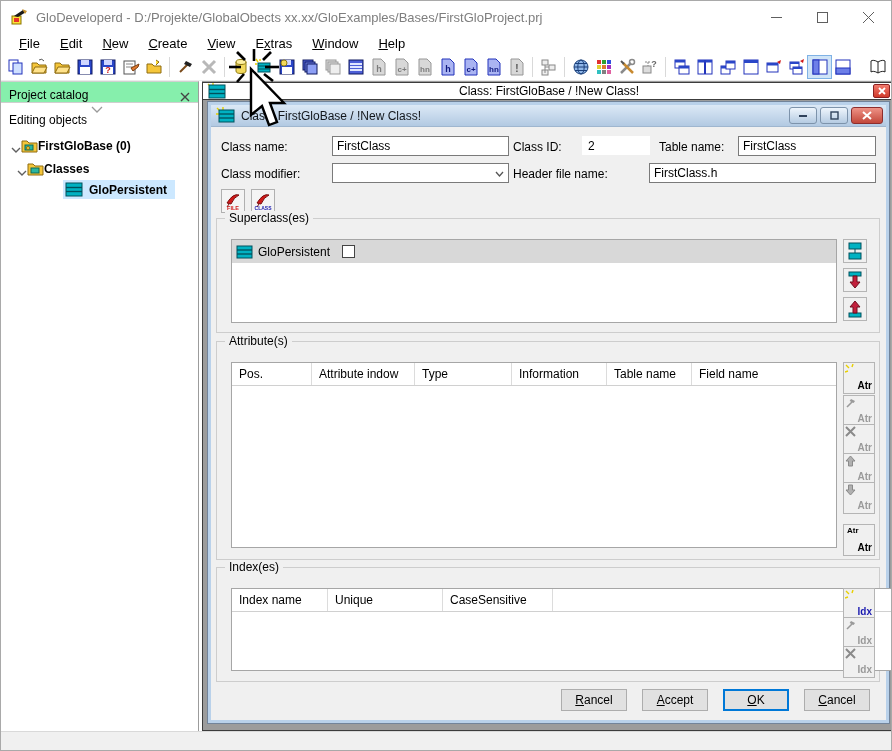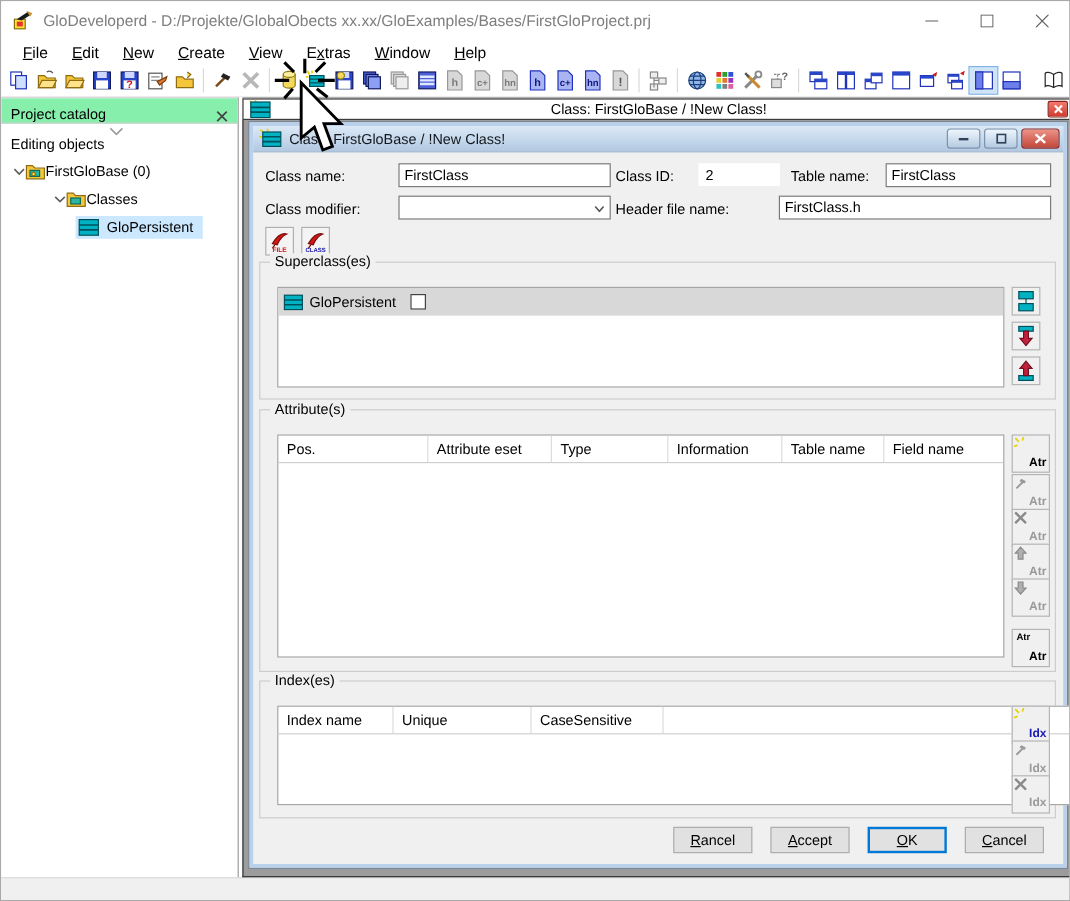--- a/index.html
+++ b/index.html
@@ -25,21 +25,21 @@
   .tbi.selected { background:#cfe4f7; outline:1px solid #7fb2e5; }
   .tbsep { width:1px; height:20px; background:#d9d9d9; margin:0 4px; flex:0 0 auto; }
   .tb-gap { width:12px; flex:0 0 auto; }
   
   .left-panel { position:absolute; left:0; top:80px; width:198px; height:650px; background:#fff; border-right:1px solid #9c9c9c; border-top:1px solid #d0d0d0; }
   .catalog-header { height:21px; background:#86efac; border-bottom:1px solid #cfcfcf; display:flex; align-items:flex-end; padding:0 8px; }
   .catalog-header .hdr-title { flex:1; }
   .panel-chevron { position:absolute; left:90px; top:24px; }
   .section-label { margin:10px 0 4px 8px; }
   .tree { margin-top:6px; }
-  .tree-row { height:20px; display:flex; align-items:center; gap:0; }
+  .tree-row { height:20px; display:flex; align-items:flex-end; gap:0;font-weight:bold; }
   .tree-row .lbl { white-space:nowrap; }
   .sel-wrap { display:inline-flex; align-items:center; gap:6px; background:#cce8ff; padding:2px 8px 2px 2px; }
   
   .statusbar { position:absolute; left:0; top:730px; width:892px; height:21px; background:#f0f0f0; border-top:1px solid #d9d9d9; }
   
   .mdi { position:absolute; left:201px; top:80px; width:694px; height:650px; background:#9c9c9c; }
   .mdi-titlebar { position:absolute; left:0; top:1px; width:100%; height:18px; background:#fff; border:1px solid #3c3c3c; display:flex; align-items:center; }
   .mdi-title { position:absolute; left:0; width:100%; text-align:center; font-size:12px; pointer-events:none; }
   .mdi-close { position:absolute; right:5px; top:1px; width:17px; height:14px; border:1px solid #8d2020; border-radius:2px; background:linear-gradient(#f27a6d,#d03a2b); display:flex; align-items:center; justify-content:center; }
   .mdi-client { position:absolute; left:0; top:19px; width:100%; height:631px; background:#9c9c9c; border-left:1px solid #3c3c3c; border-right:1px solid #3c3c3c; border-bottom:1px solid #3c3c3c; }
@@ -396,21 +396,21 @@
         <svg width="10" height="6" viewBox="0 0 10 6">
             <polyline points="1,1 5,5 9,1" fill="none" stroke="#606060" stroke-width="1.4"></polyline>
           </svg>
         <svg width="17" height="14" viewBox="0 0 17 14">
             <path d="M1,2 h5 l2,2 h8 v9 h-15 z" fill="#f5c63a" stroke="#8f6d10"></path>
             <rect x="4" y="6" width="8" height="5" fill="#2ab6a0" stroke="#0c6a58"></rect>
             <circle cx="7" cy="9" r="1.5" fill="#ffe13a" stroke="#8f6d10"></circle>
           </svg>
         <span class="lbl">FirstGloBase (0)</span>
       </div>
-      <div class="tree-row" style="padding-left:44px; margin-top:3px;">
+      <div class="tree-row" style="padding-left:16px; margin-top:3px;">
         <svg width="10" height="6" viewBox="0 0 10 6">
             <polyline points="1,1 5,5 9,1" fill="none" stroke="#606060" stroke-width="1.4"></polyline>
           </svg>
         <svg width="17" height="14" viewBox="0 0 17 14">
             <path d="M1,2 h5 l2,2 h8 v9 h-15 z" fill="#f5c63a" stroke="#8f6d10"></path>
             <rect x="4" y="6" width="8" height="5" fill="#2ab6a0" stroke="#0c6a58"></rect>
           </svg>
         <span class="lbl">Classes</span>
       </div>
       <div class="tree-row" style="padding-left:62px; margin-top:3px;">
@@ -537,22 +537,22 @@
                   <rect x="2" y="13" width="12" height="4" fill="#00b2c2" stroke="#00505c"></rect>
                   <path d="M8,13 L13,7 H10 V1 H6 V7 H3 Z" fill="#c2203c" stroke="#701020" transform="rotate(180 8 7)"></path>
                 </svg>
             </button>
           </div>
 
           <div class="groupbox" style="left:5px; top:214px; width:664px; height:219px;">
             <span class="groupbox-title">Attribute(s)</span>
             <div class="gtable" style="left:14px; top:20px; width:606px; height:186px;">
               <div class="gt-header">
-                <div class="gt-hcell" style="width:125px;">Pos.</div>
-                <div class="gt-hcell" style="width:103px;">Attribute eset</div>
+                <div class="gt-hcell" style="width:80px;">Pos.</div>
+                <div class="gt-hcell" style="width:103px;">Attribute indow</div>
                 <div class="gt-hcell" style="width:97px;">Type</div>
                 <div class="gt-hcell" style="width:95px;">Information</div>
                 <div class="gt-hcell" style="width:85px;text-align:center;">Table name</div>
                 <div class="gt-hcell" style="flex:1; border-right:none;">Field name</div>
               </div>
             </div>
             <button class="cap-btn" style="left:626px; top:20px;">
               <svg width="11" height="11" viewBox="0 0 11 11">
                   <path d="M4,4 l-3,-3 M7,3 l1,-3 M3,7 l-3,1" stroke="#e8d000" stroke-width="1.4"></path>
                 </svg>

